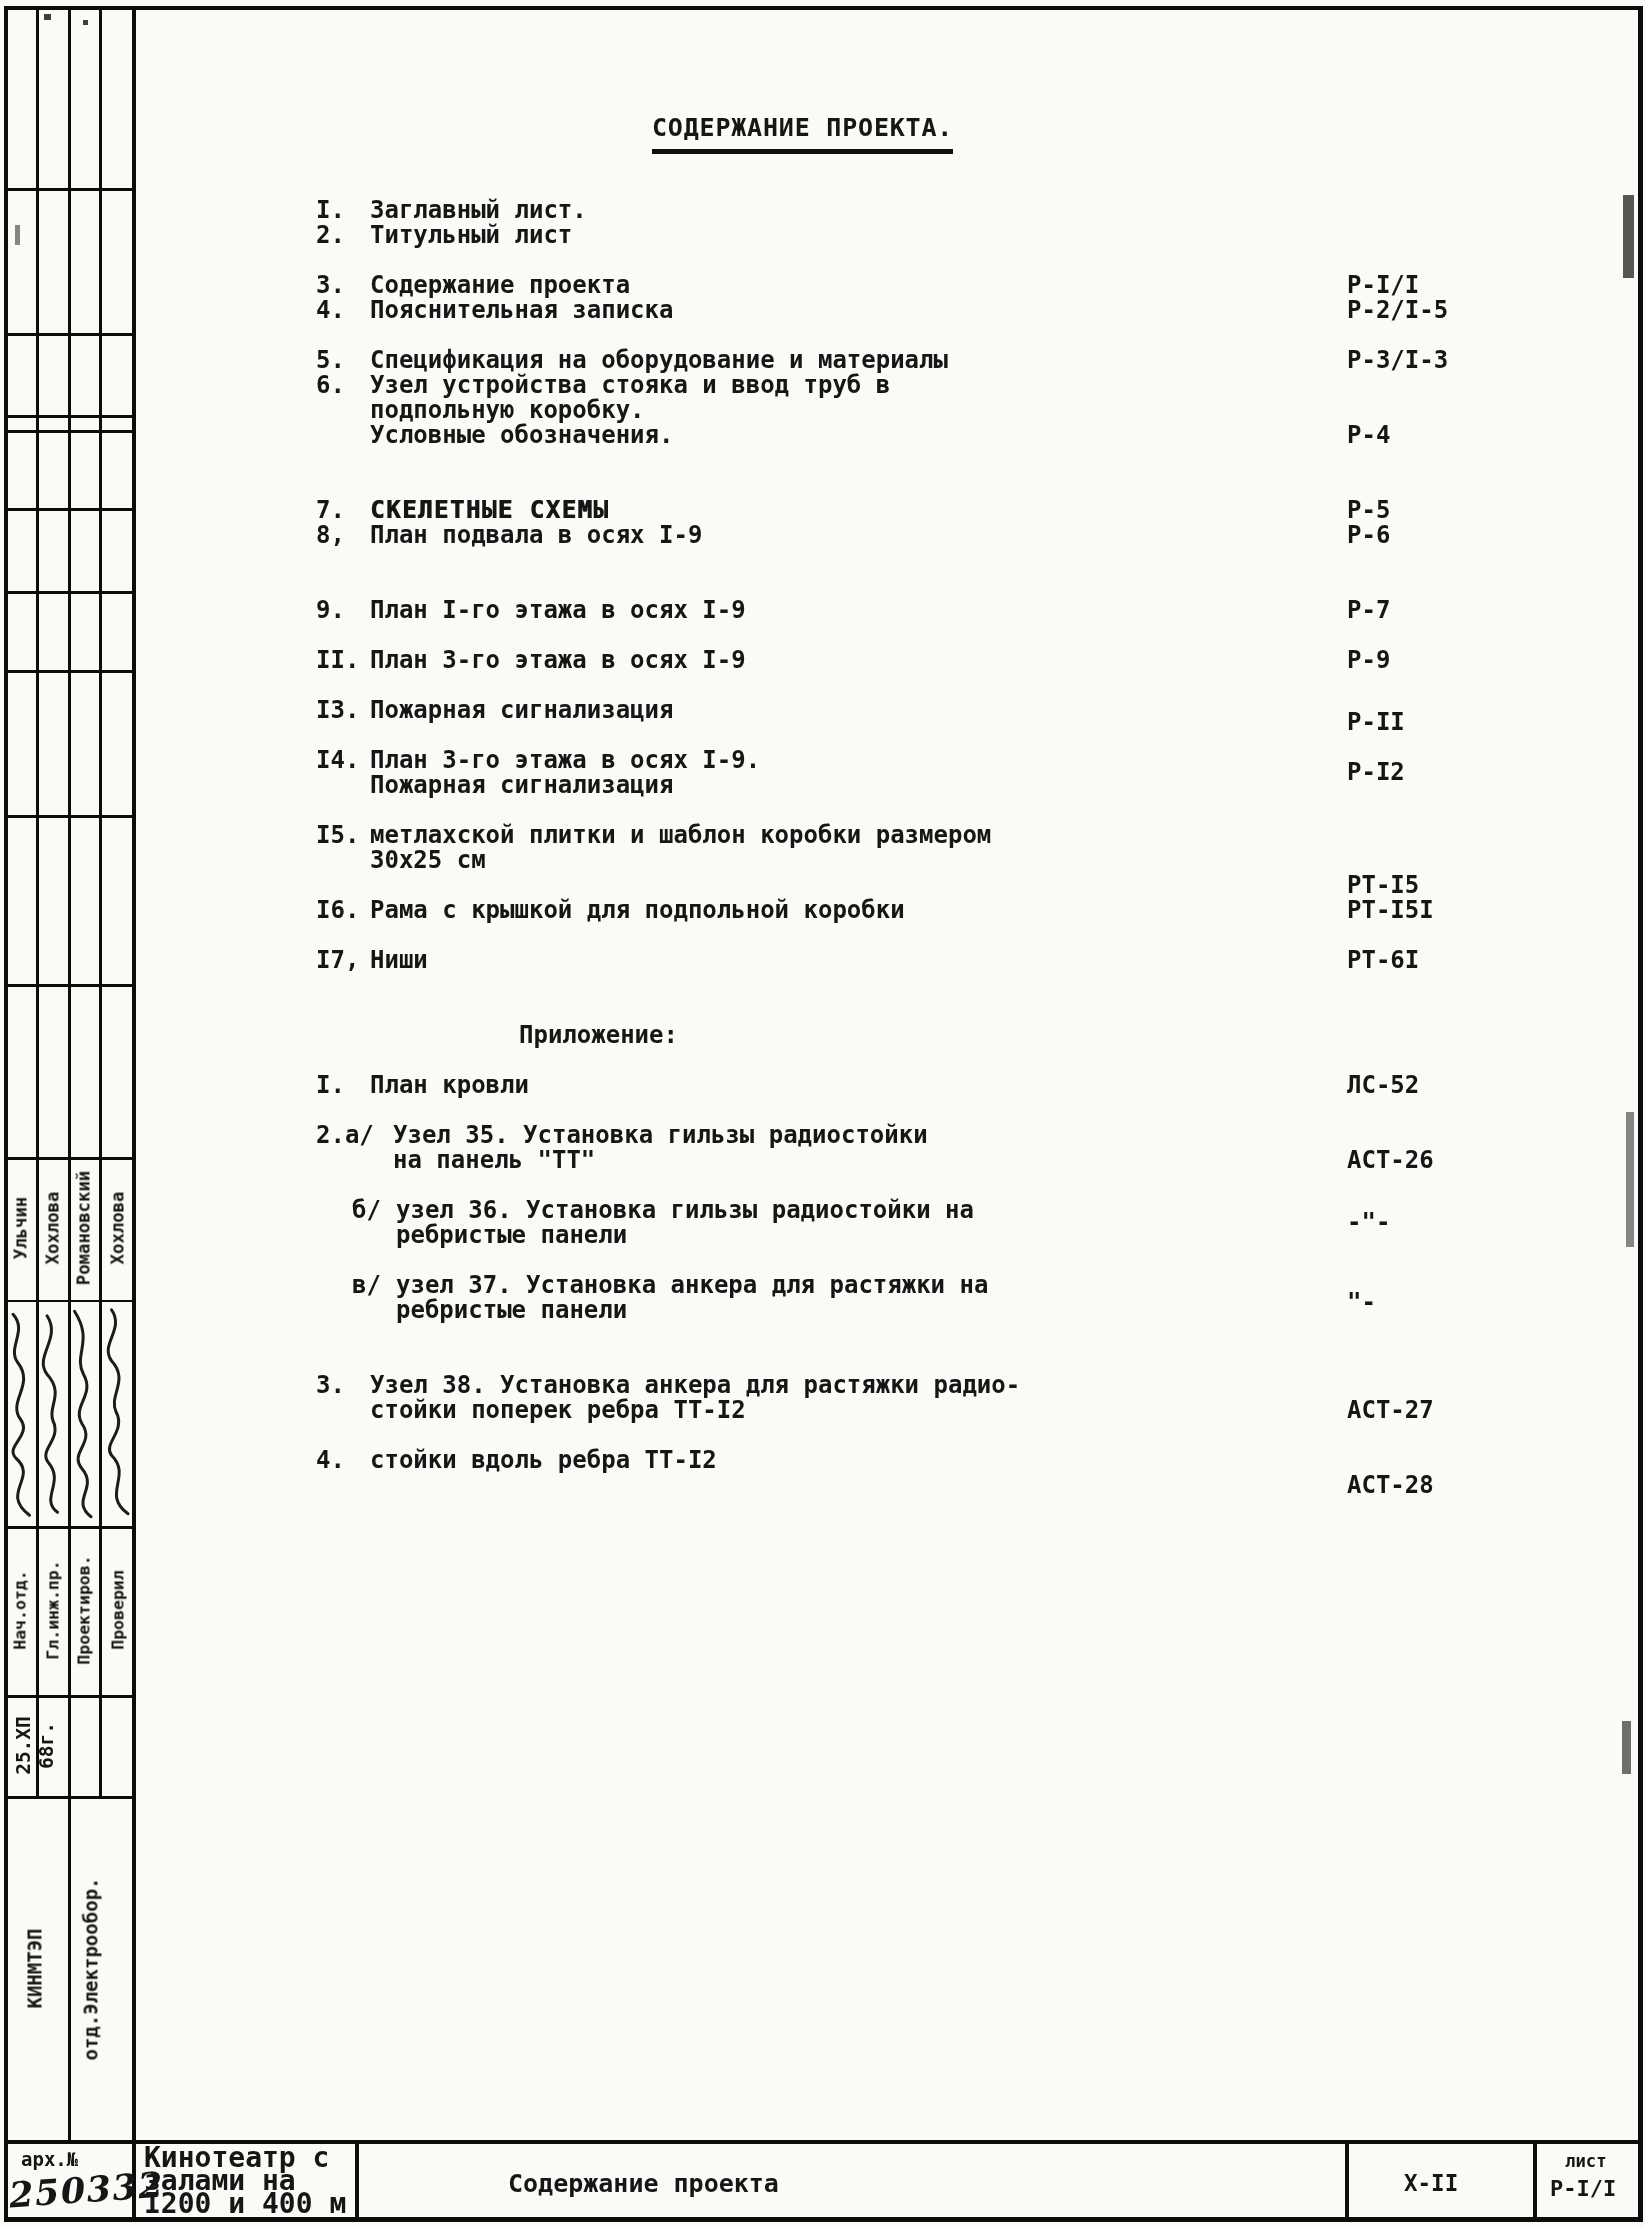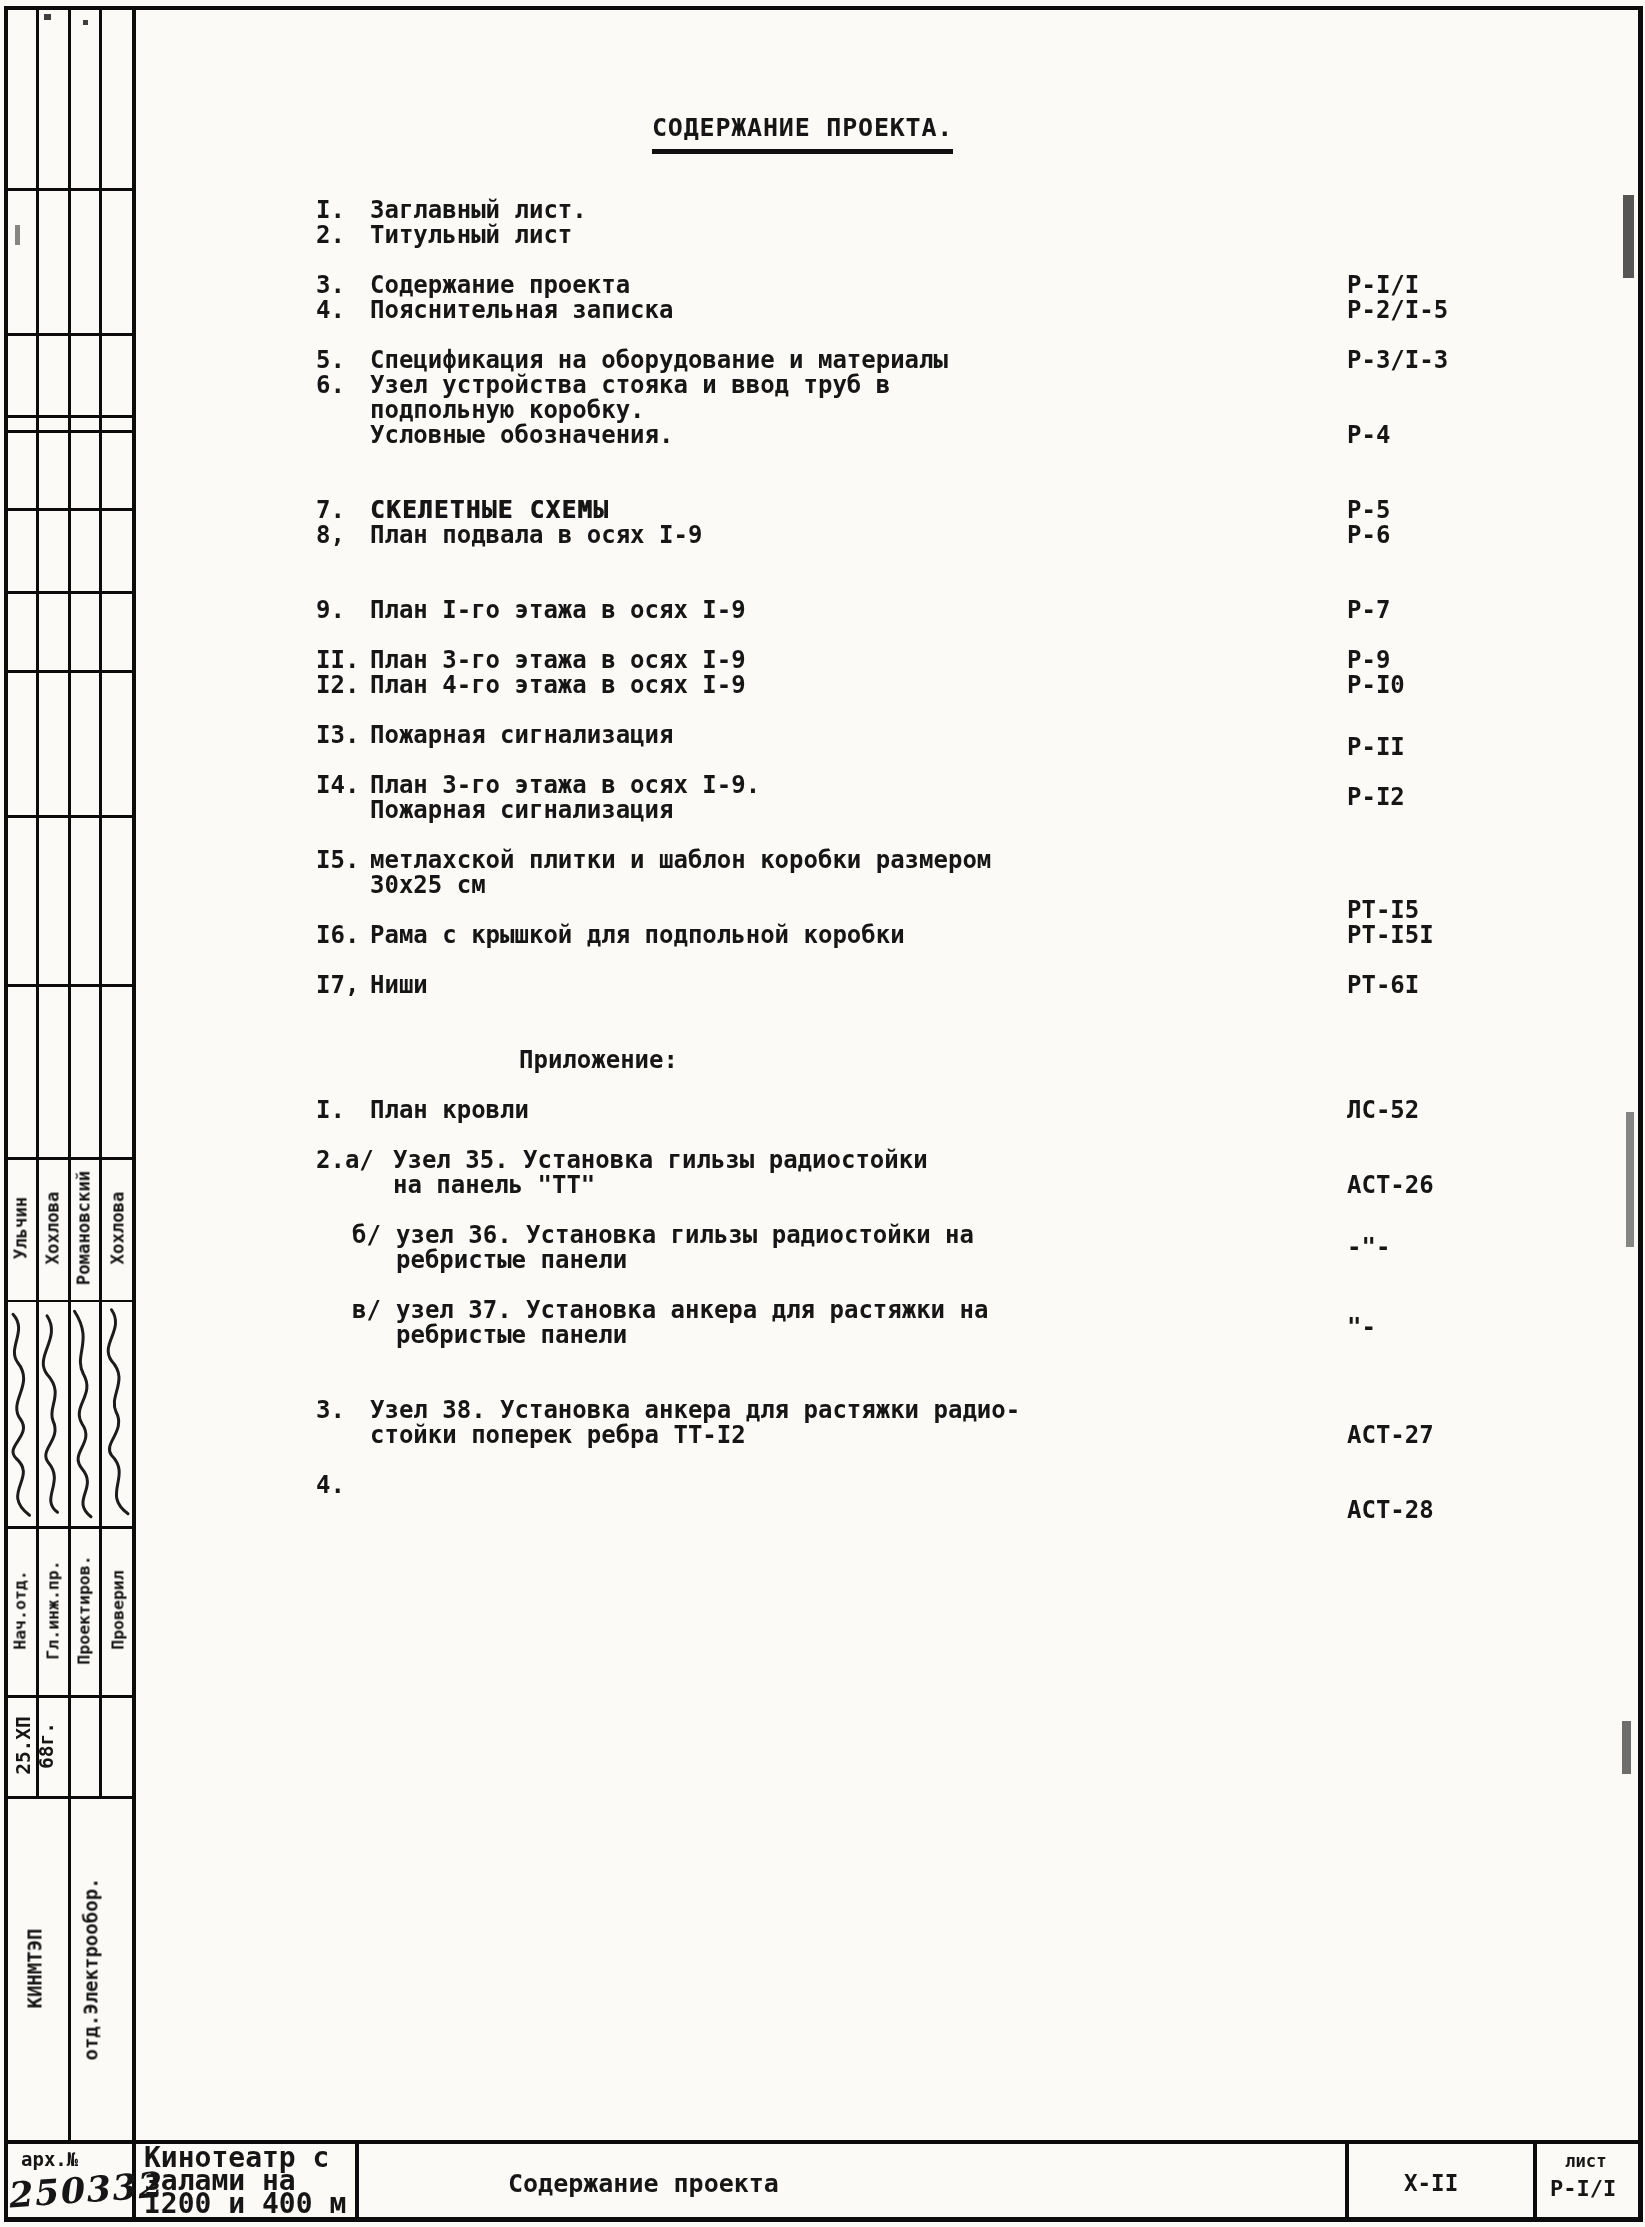--- a/index.html
+++ b/index.html
@@ -207,27 +207,20 @@
           </div>
           <span class="code" style="top: 0px;">Р-7</span>
         </div>
         <div class="row" style="margin-top: 25px;">
           <span class="num">II.</span>
           <div class="lines">
             <div class="line">План 3-го этажа в осях I-9</div>
           </div>
           <span class="code" style="top: 0px;">Р-9</span>
         </div>
-        <div class="row">
-          <span class="num">I2.</span>
-          <div class="lines">
-            <div class="line">План 4-го этажа в осях I-9</div>
-          </div>
-          <span class="code" style="top: 0px;">Р-I0</span>
-        </div>
         <div class="row" style="margin-top: 25px;">
           <span class="num">I3.</span>
           <div class="lines">
             <div class="line">Пожарная сигнализация</div>
           </div>
           <span class="code" style="top: 12.4px;">Р-II</span>
         </div>
         <div class="row" style="margin-top: 25px;">
           <span class="num">I4.</span>
           <div class="lines">
@@ -296,20 +289,21 @@
           <span class="num">3.</span>
           <div class="lines">
             <div class="line">Узел 38. Установка анкера для растяжки радио-</div>
             <div class="line">стойки поперек ребра ТТ-I2</div>
           </div>
           <span class="code" style="top: 25px;">АСТ-27</span>
         </div>
         <div class="row" style="margin-top: 25px;">
           <span class="num">4.</span>
           <div class="lines">
+            <div class="line">стойки вдоль ребра ТТ-I2</div>
           </div>
           <span class="code" style="top: 25px;">АСТ-28</span>
         </div>
       </div>
   </div>
 
   <div class="hline" style="left:3.8px;top:2140px;width:1638px;height:3.8px;"></div>
   <div class="vline" style="left:355px;top:2140px;width:3.8px;height:81px;"></div>
   <div class="vline" style="left:1345px;top:2140px;width:3.8px;height:81px;"></div>
   <div class="vline" style="left:1533px;top:2140px;width:3.8px;height:81px;"></div>

